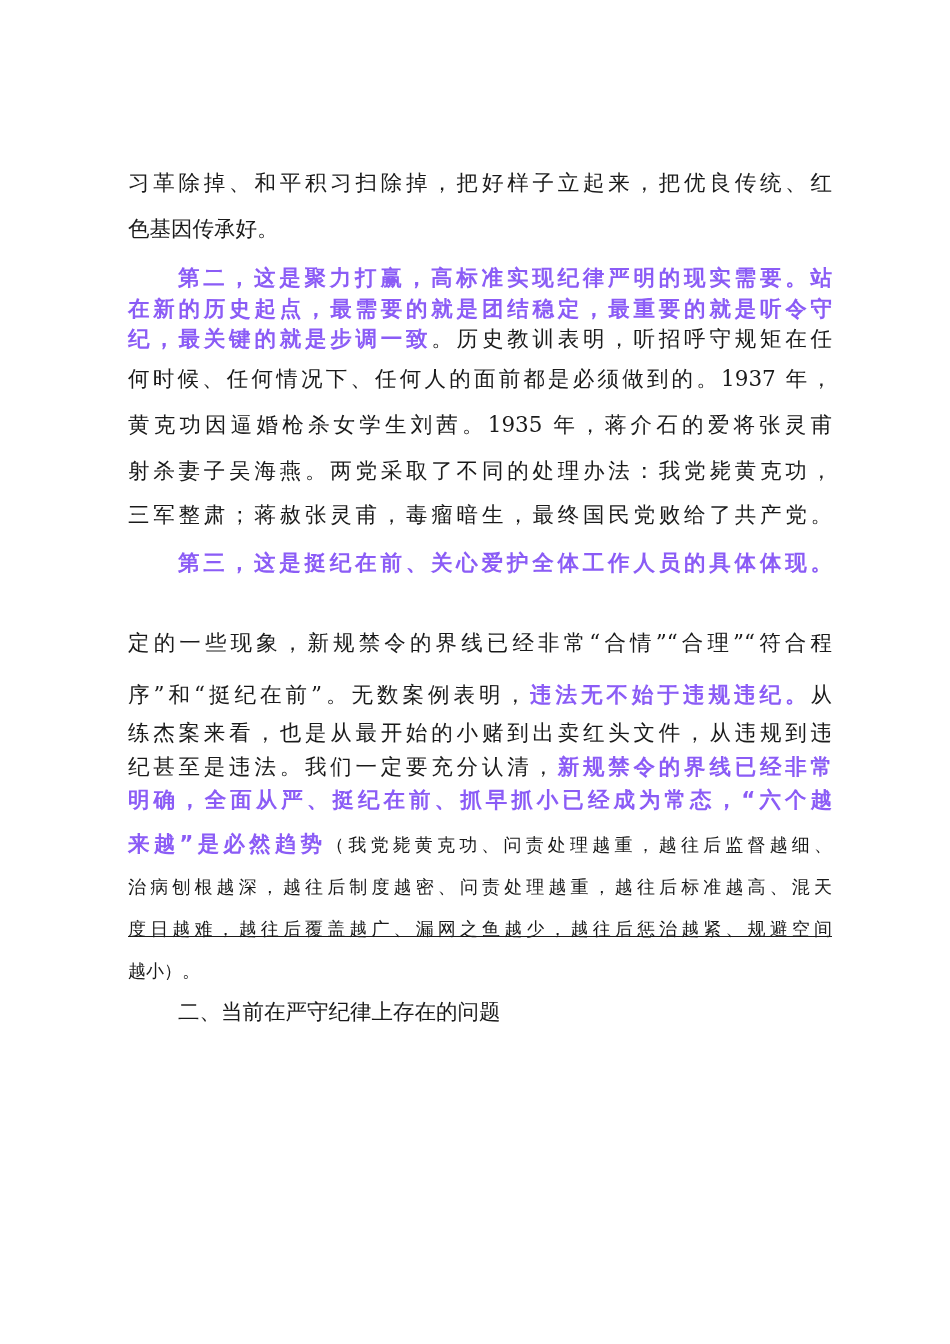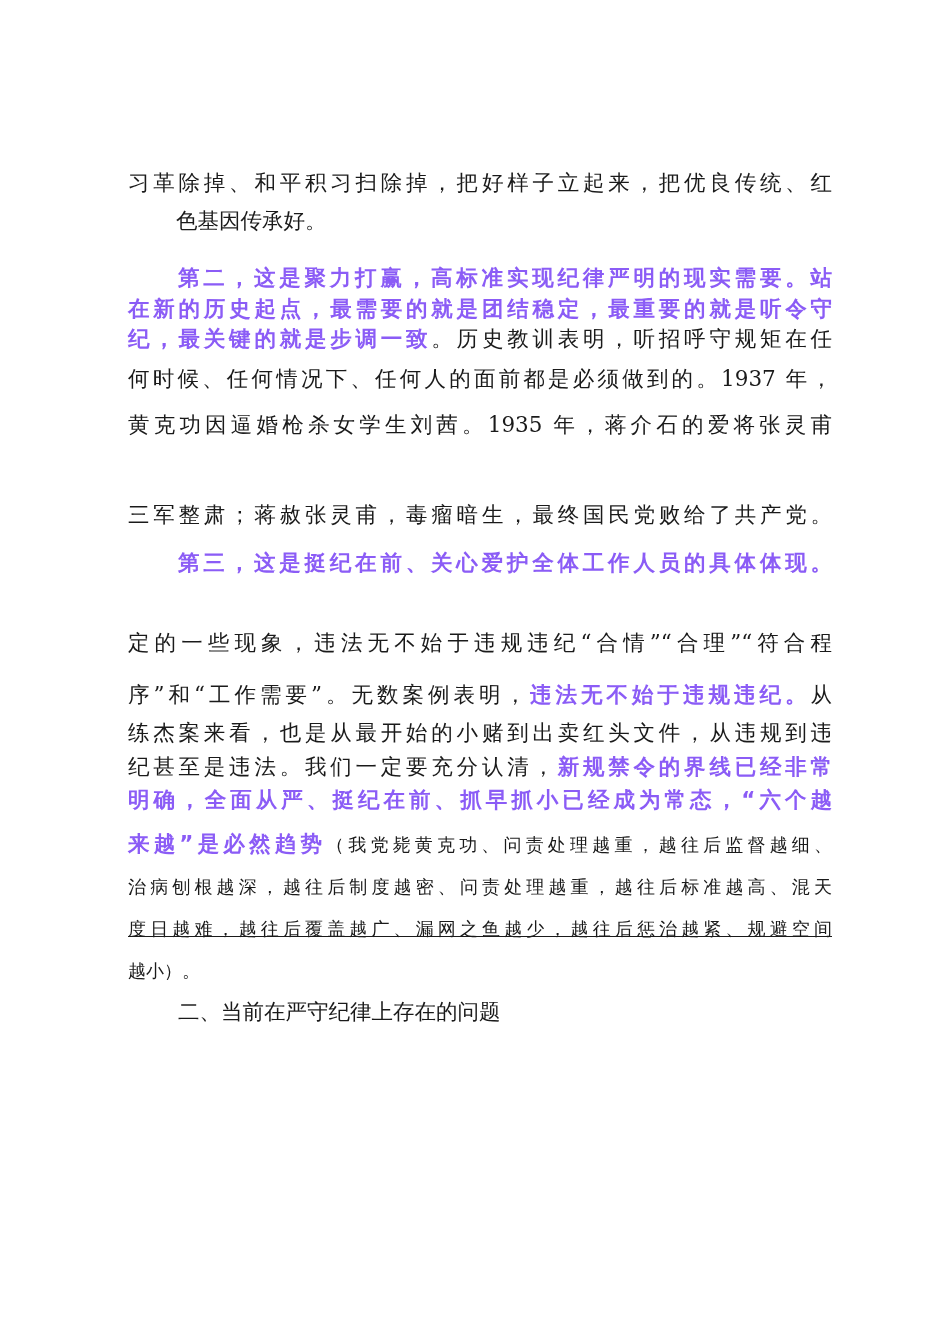--- a/index.html
+++ b/index.html
@@ -22,32 +22,33 @@
     .line.indent { left: 178px; width: 654px; }
     .b { font-family: "DejaVu Sans", "Liberation Sans", sans-serif; font-weight: bold; color: #8b5cf6; }
     .small { font-size: 18px; }
   </style>
 </head>
 <body>
 
 <div class="page">
 
   <div class="line" style="top:168px;"><span>习革除掉、和平积习扫除掉，把好样子立起来，把优良传统、红</span></div>
-  <div class="line last" style="top:206px;margin-left:48px;"><span>色基因传承好。</span></div>
+  <div class="line last" style="top:214px;"><span>色基因传承好。</span></div>
 
   <div class="line indent" style="top:263px;"><span class="b">第二，这是聚力打赢，高标准实现纪律严明的现实需要。站</span></div>
   <div class="line" style="top:294px;"><span class="b">在新的历史起点，最需要的就是团结稳定，最重要的就是听令守</span></div>
   <div class="line" style="top:324px;"><span class="b">纪，最关键的就是步调一致</span><span>。历史教训表明，听招呼守规矩在任</span></div>
   <div class="line" style="top:364px;"><span>何时候、任何情况下、任何人的面前都是必须做到的。1937 年，</span></div>
   <div class="line" style="top:410px;"><span>黄克功因逼婚枪杀女学生刘茜。1935 年，蒋介石的爱将张灵甫</span></div>
+  <div class="line" style="top:456px;"><span>射杀妻子吴海燕。两党采取了不同的处理办法：我党毙黄克功，</span></div>
   <div class="line" style="top:500px;"><span>三军整肃；蒋赦张灵甫，毒瘤暗生，最终国民党败给了共产党。</span></div>
 
   <div class="line indent" style="top:548px;"><span class="b">第三，这是挺纪在前、关心爱护全体工作人员的具体体现。</span></div>
-  <div class="line" style="top:628px;"><span>定的一些现象，违法无不始于违规违纪“合情”“合理”“符合程</span></div>
-  <div class="line" style="top:680px;"><span>序”和“工作需要”。无数案例表明，</span><span class="b">违法无不始于违规违纪。</span><span>从</span></div>
+  <div class="line" style="top:628px;"><span>定的一些现象，新规禁令的界线已经非常“合情”“合理”“符合程</span></div>
+  <div class="line" style="top:680px;"><span>序”和“挺纪在前”。无数案例表明，</span><span class="b">违法无不始于违规违纪。</span><span>从</span></div>
   <div class="line" style="top:718px;"><span>练杰案来看，也是从最开始的小赌到出卖红头文件，从违规到违</span></div>
   <div class="line" style="top:752px;"><span>纪甚至是违法。我们一定要充分认清，</span><span class="b">新规禁令的界线已经非常</span></div>
   <div class="line" style="top:785px;"><span class="b">明确，全面从严、挺纪在前、抓早抓小已经成为常态，“六个越</span></div>
   <div class="line" style="top:829px;"><span class="b">来越”是必然趋势</span><span class="small">（我党毙黄克功、问责处理越重，越往后监督越细、</span></div>
   <div class="line small" style="top:872px;"><span>治病刨根越深，越往后制度越密、问责处理越重，越往后标准越高、混天</span></div>
   <div class="line small" style="top:914px;text-decoration:underline;"><span>度日越难，越往后覆盖越广、漏网之鱼越少，越往后惩治越紧、规避空间</span></div>
   <div class="line small last" style="top:956px;"><span>越小）。</span></div>
 
   <div class="line indent last" style="top:997px;"><span>二、当前在严守纪律上存在的问题</span></div>
 

